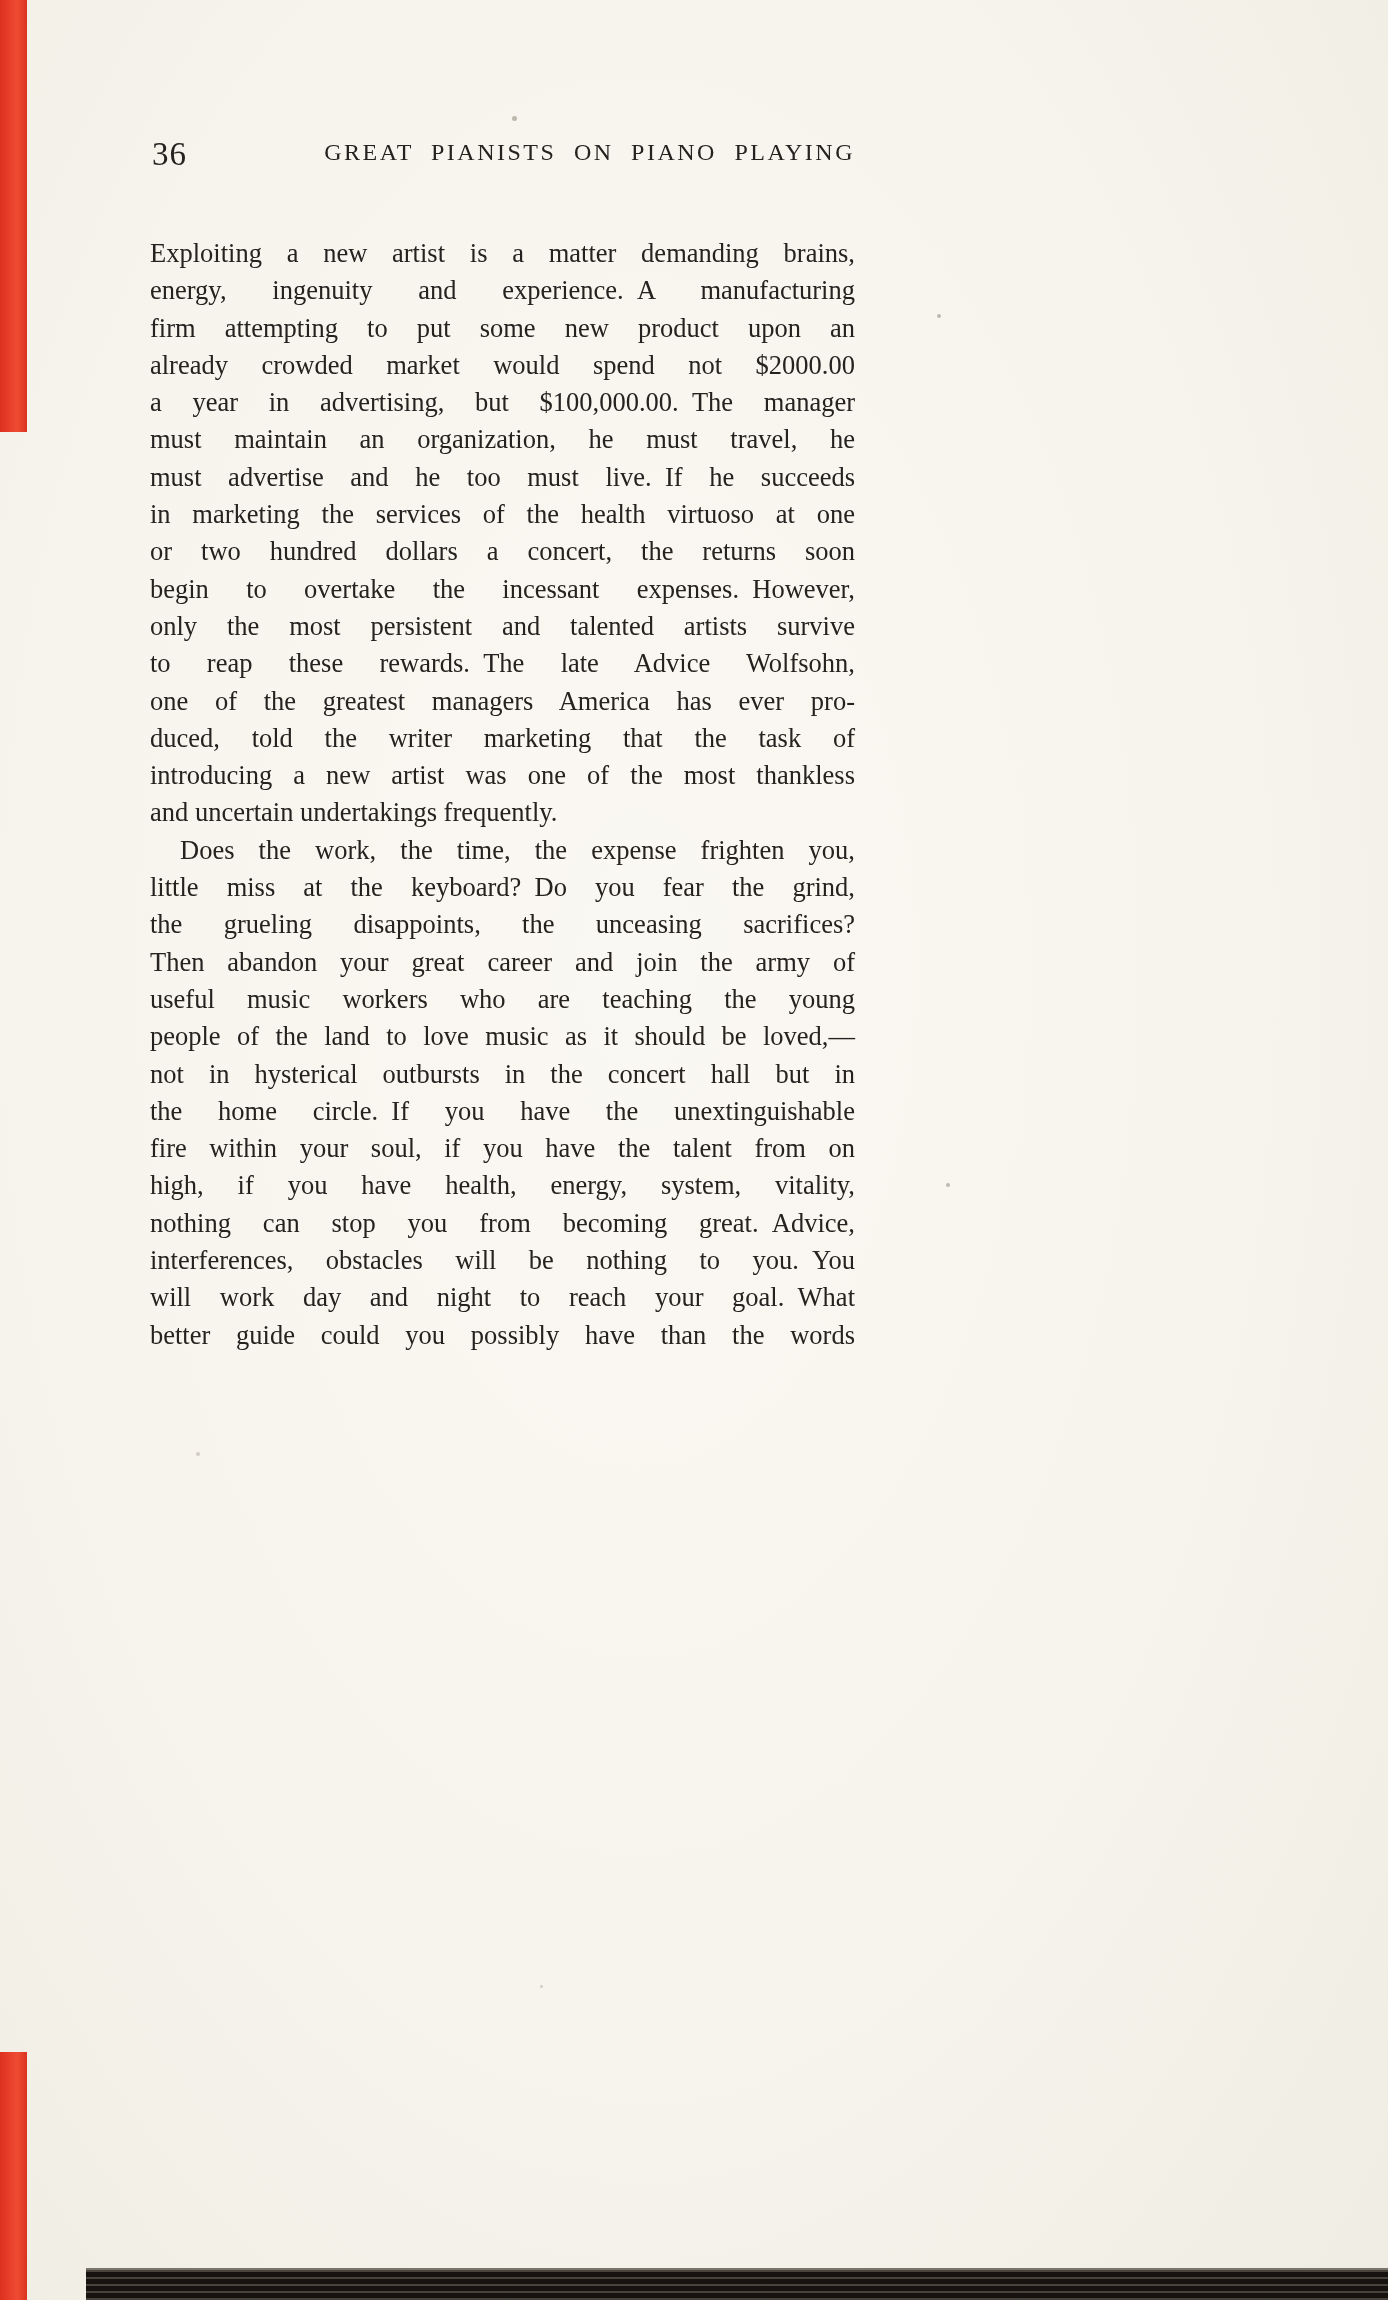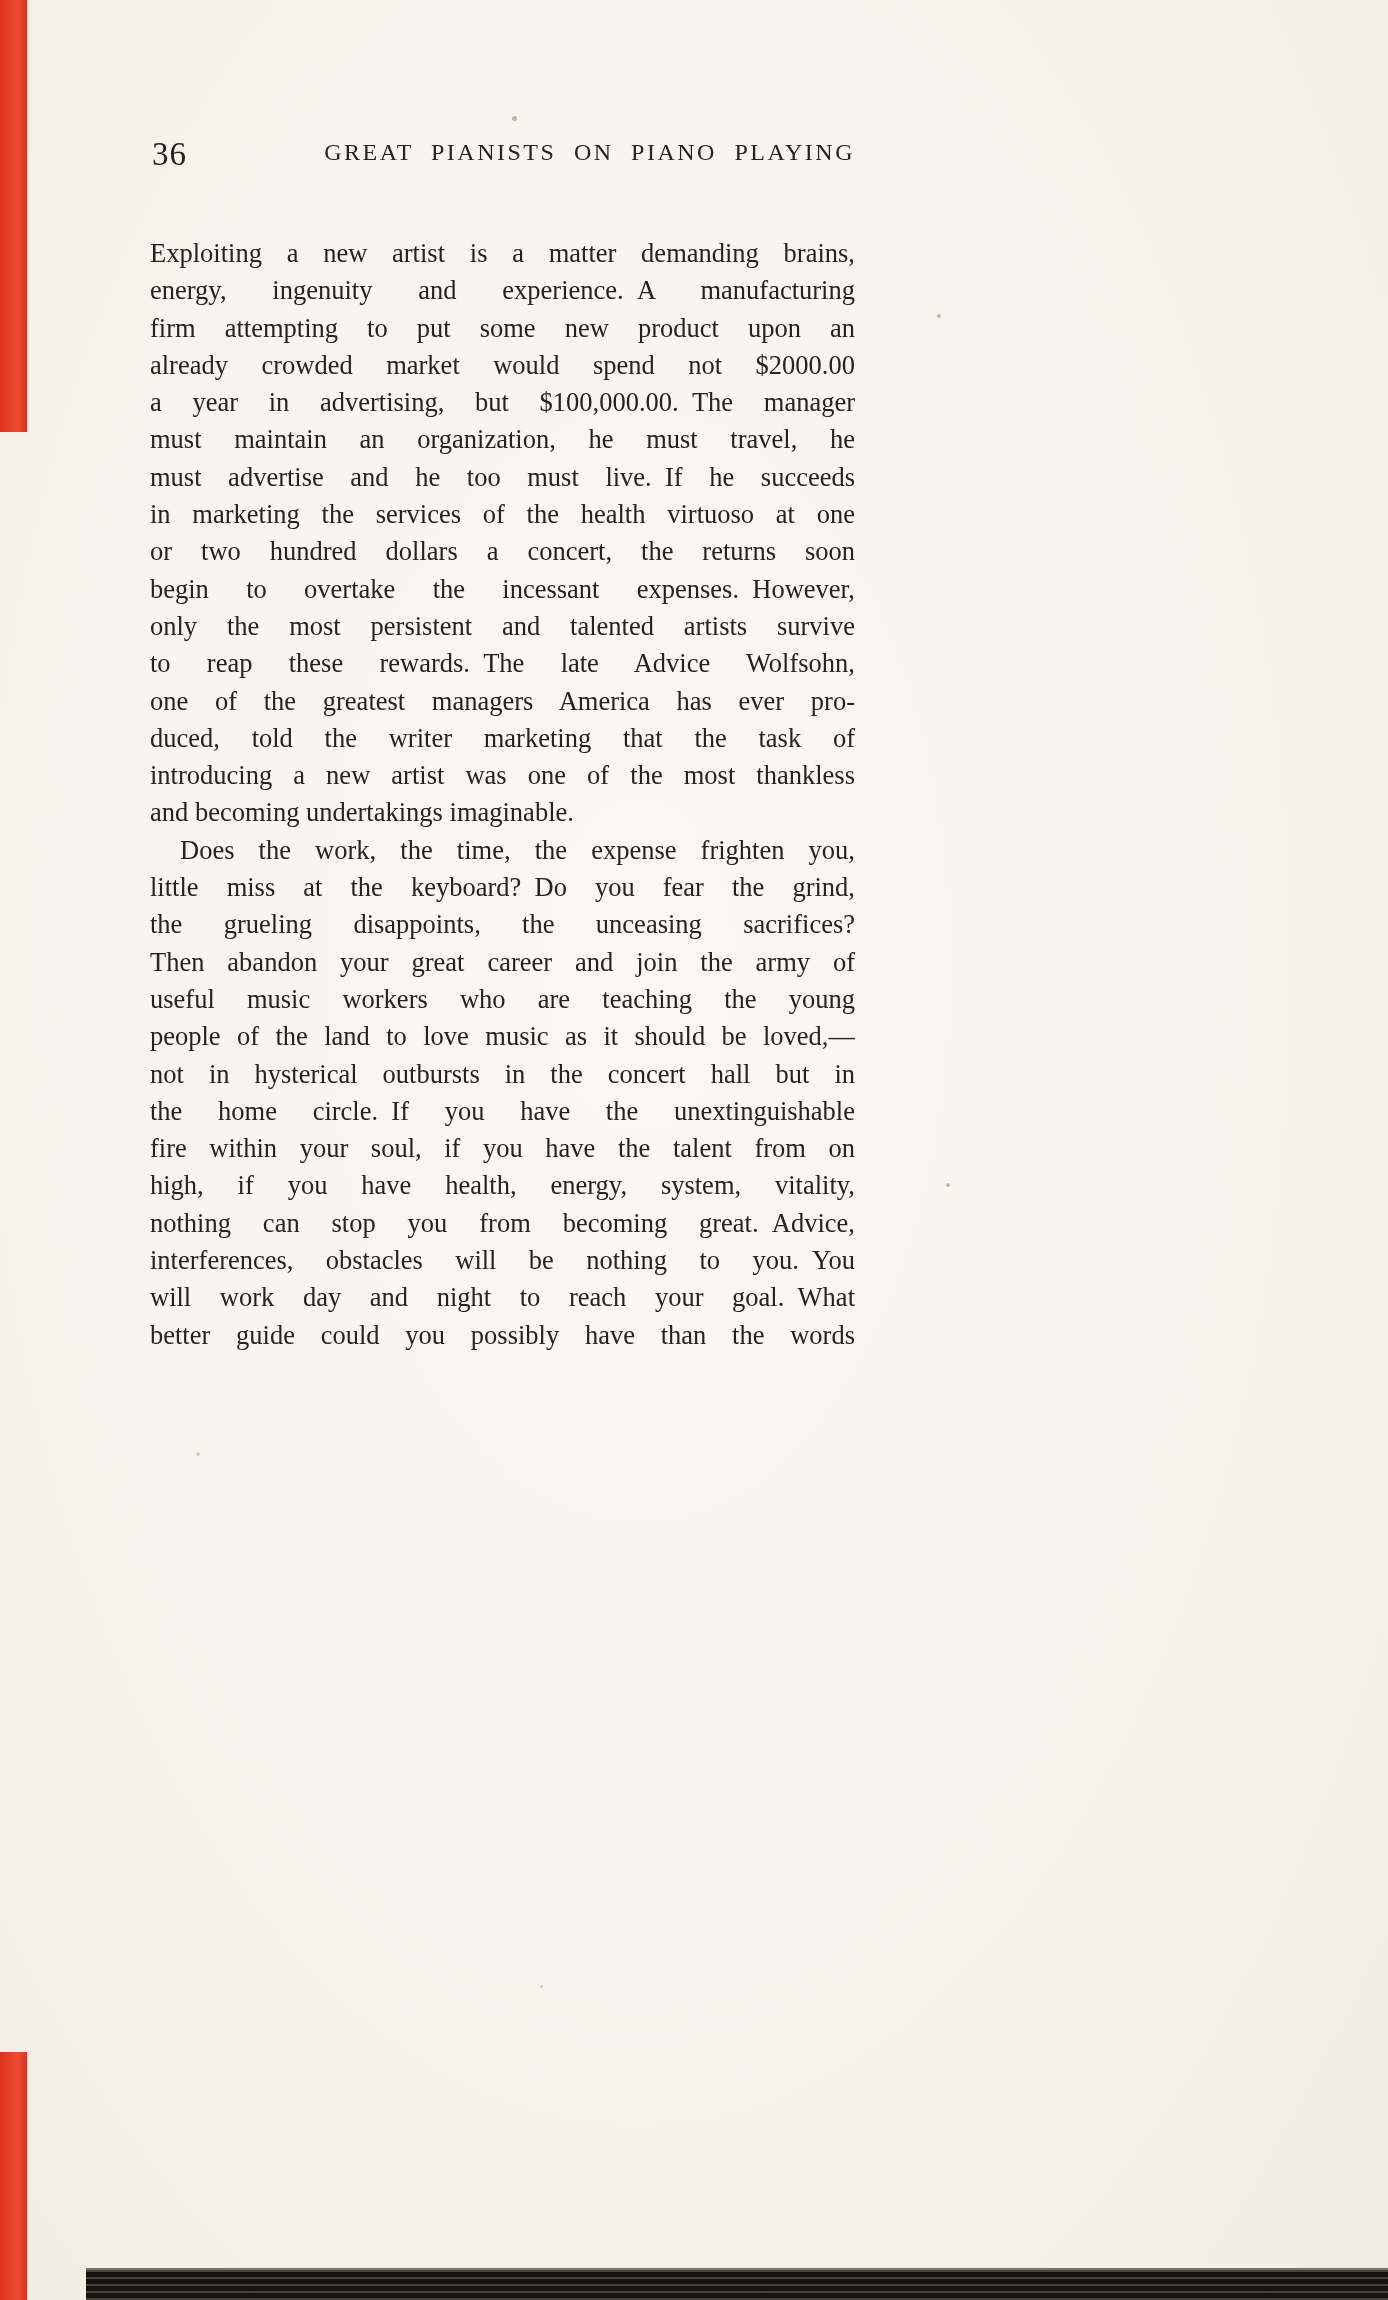--- a/index.html
+++ b/index.html
@@ -106,21 +106,21 @@
       <div class="line">must maintain an organization, he must travel, he</div>
       <div class="line">must advertise and he too must live. If he succeeds</div>
       <div class="line">in marketing the services of the health virtuoso at one</div>
       <div class="line">or two hundred dollars a concert, the returns soon</div>
       <div class="line">begin to overtake the incessant expenses. However,</div>
       <div class="line">only the most persistent and talented artists survive</div>
       <div class="line">to reap these rewards. The late Advice Wolfsohn,</div>
       <div class="line">one of the greatest managers America has ever pro-</div>
       <div class="line">duced, told the writer marketing that the task of</div>
       <div class="line">introducing a new artist was one of the most thankless</div>
-      <div class="line no-justify">and becoming undertakings imaginable.</div>
+      <div class="line no-justify">and uncertain undertakings frequently.</div>
       <div class="line indent">Does the work, the time, the expense frighten you,</div>
       <div class="line">little miss at the keyboard? Do you fear the grind,</div>
       <div class="line">the grueling disappoints, the unceasing sacrifices?</div>
       <div class="line">Then abandon your great career and join the army of</div>
       <div class="line">useful music workers who are teaching the young</div>
       <div class="line">people of the land to love music as it should be loved,—</div>
       <div class="line">not in hysterical outbursts in the concert hall but in</div>
       <div class="line">the home circle. If you have the unextinguishable</div>
       <div class="line">fire within your soul, if you have the talent from on</div>
       <div class="line">high, if you have health, energy, system, vitality,</div>

